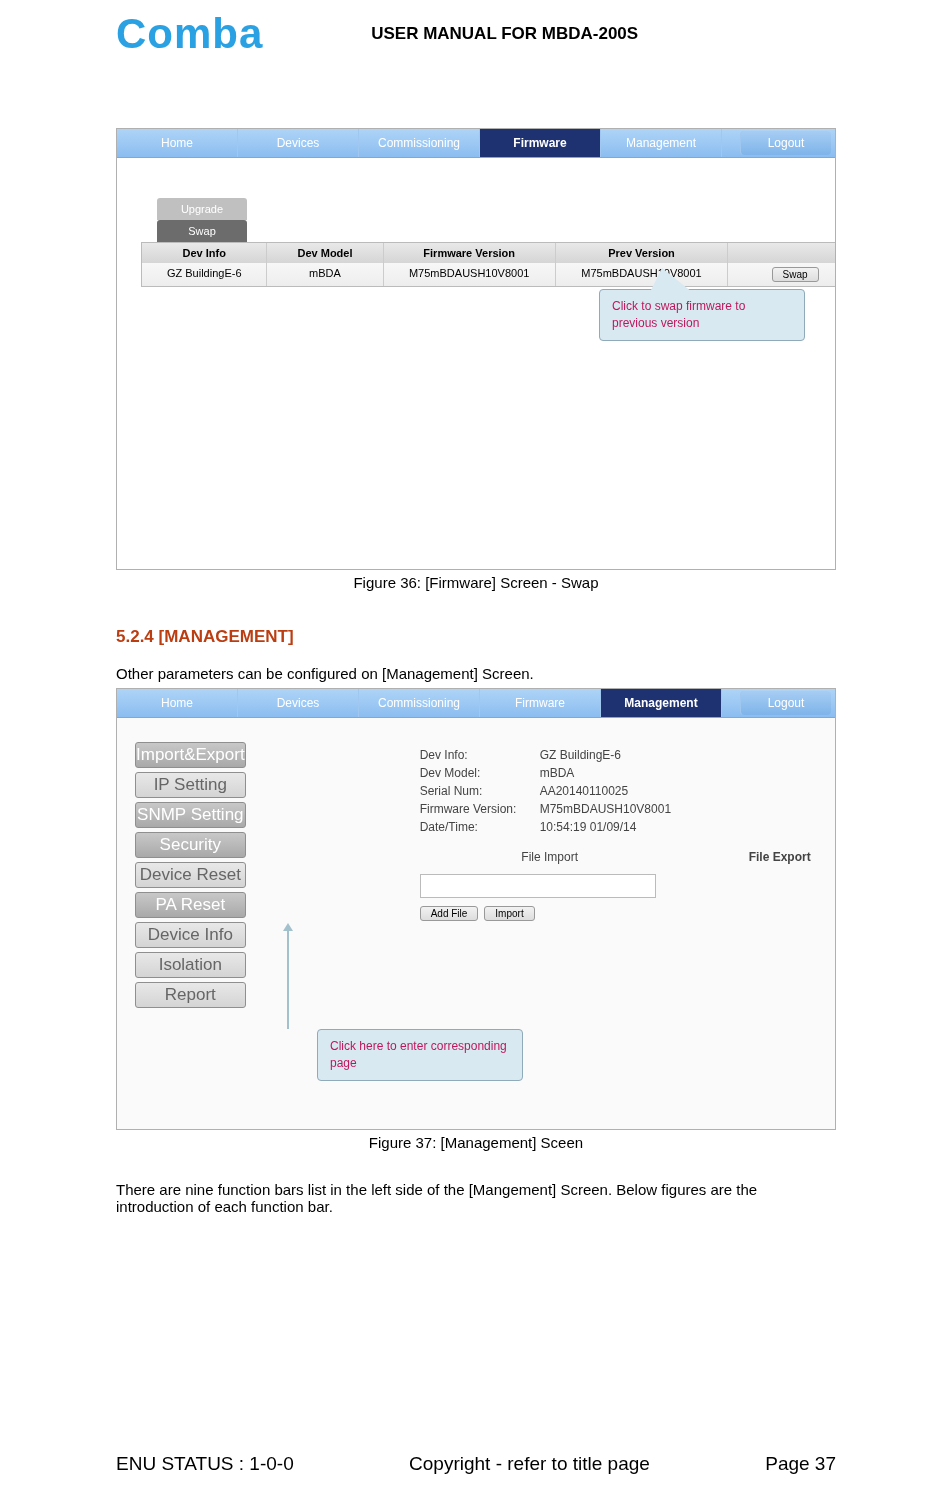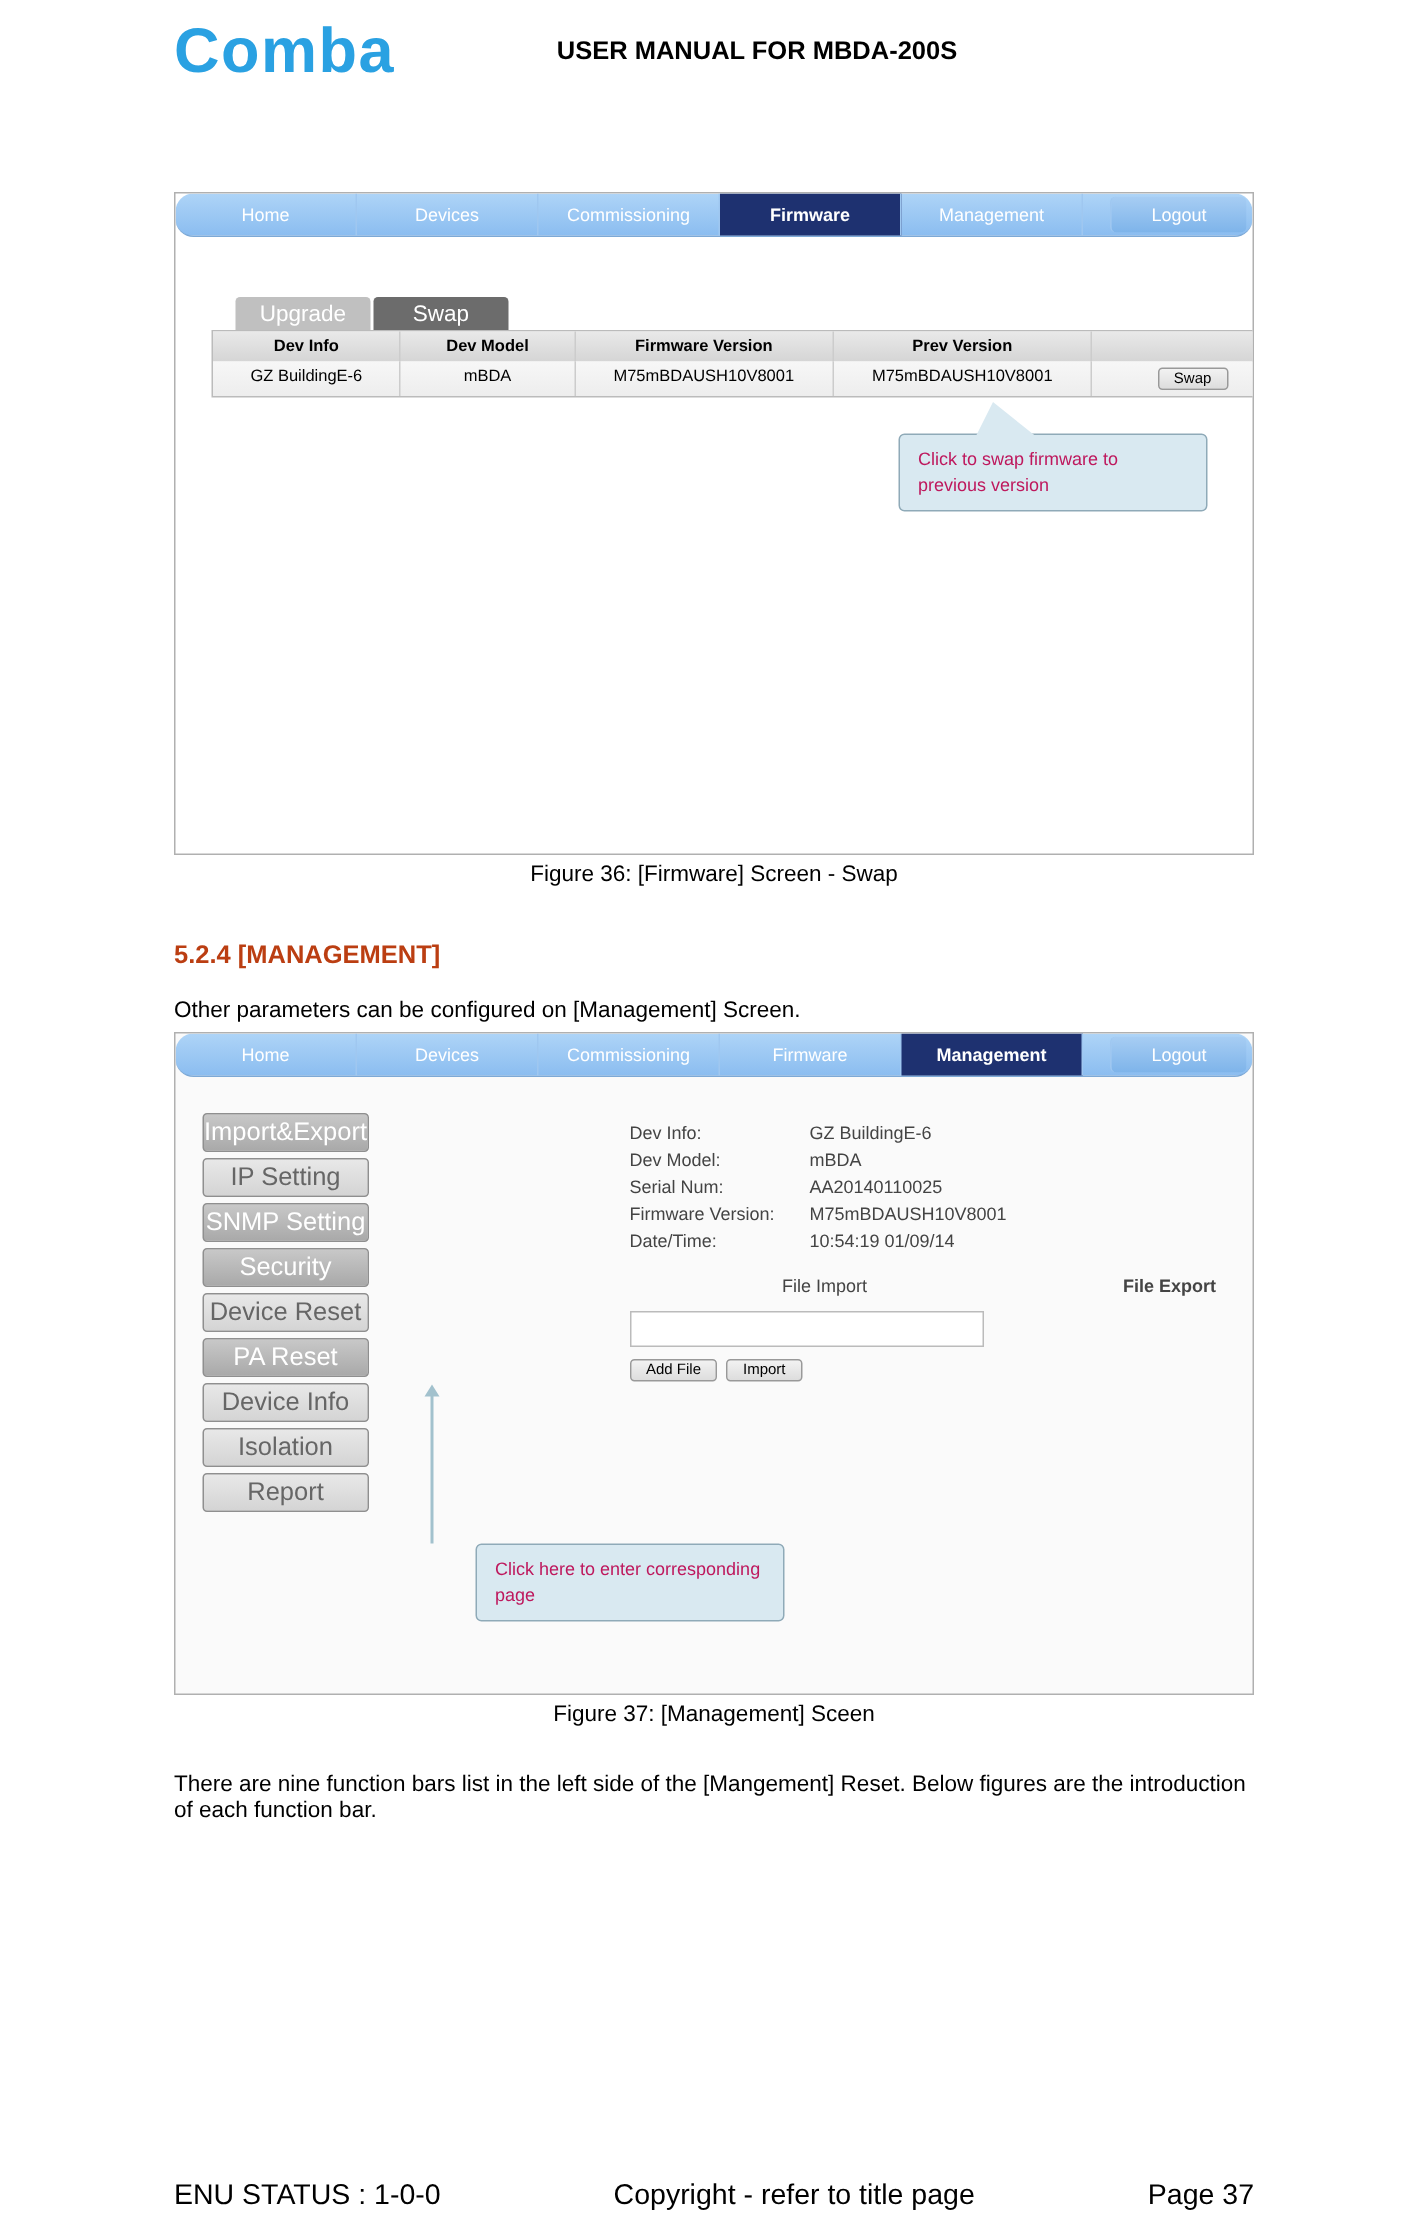--- a/index.html
+++ b/index.html
@@ -45,21 +45,20 @@
     position: relative;
     overflow: hidden;
   }
   .topnav {
     display: flex;
     background: linear-gradient(#aed4f7,#8bbdf0);
     border-bottom: 1px solid #7da9d6;
     height: 28px;
     font-size: 12px;
     align-items: stretch;
-    border-radius: 12px;
   }
   .topnav .tab {
     flex: 0 0 120px;
     display: flex;
     align-items: center;
     justify-content: center;
     color: #fff;
     border-right: 1px solid #9fc7f0;
     cursor: pointer;
   }
@@ -78,21 +77,22 @@
     border-left: 1px solid #9fc7f0;
     border-radius: 4px;
     margin: 2px 4px 2px 0;
     background: linear-gradient(#a7cdf3,#7eb4ea);
     cursor: pointer;
   }
 
   .subtabs {
     display: flex;
     margin: 40px 0 0 40px;
-    font-size: 15px;
+    font-size: 11px;
+    flex-direction: column;
   }
   .subtabs .subtab {
     width: 90px;
     height: 22px;
     display: flex;
     align-items: center;
     justify-content: center;
     border-radius: 3px 3px 0 0;
     margin-right: 2px;
     color: #fff;
@@ -387,21 +387,21 @@
         </div>
       </div>
     </div>
 
     <div class="connector-line"></div>
     <div class="tooltip tooltip2">Click here to enter corresponding page</div>
   </div>
 
   <div class="figure-caption">Figure 37: [Management] Sceen</div>
 
-  <p class="body-text" style="margin-top:30px;">There are nine function bars list in the left side of the [Mangement] Reset. Below figures are the introduction of each function bar.</p>
+  <p class="body-text" style="margin-top:30px;">There are nine function bars list in the left side of the [Mangement] Screen. Below figures are the introduction of each function bar.</p>
 
   <div class="page-footer">
     <span>ENU STATUS : 1-0-0</span>
     <span>Copyright - refer to title page</span>
     <span>Page 37</span>
   </div>
 
 </div>
 
 </body></html>

